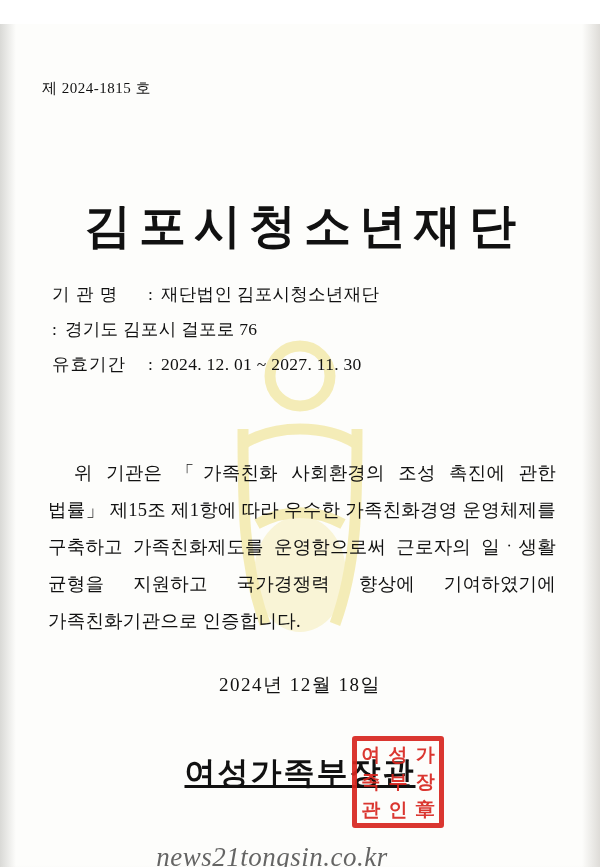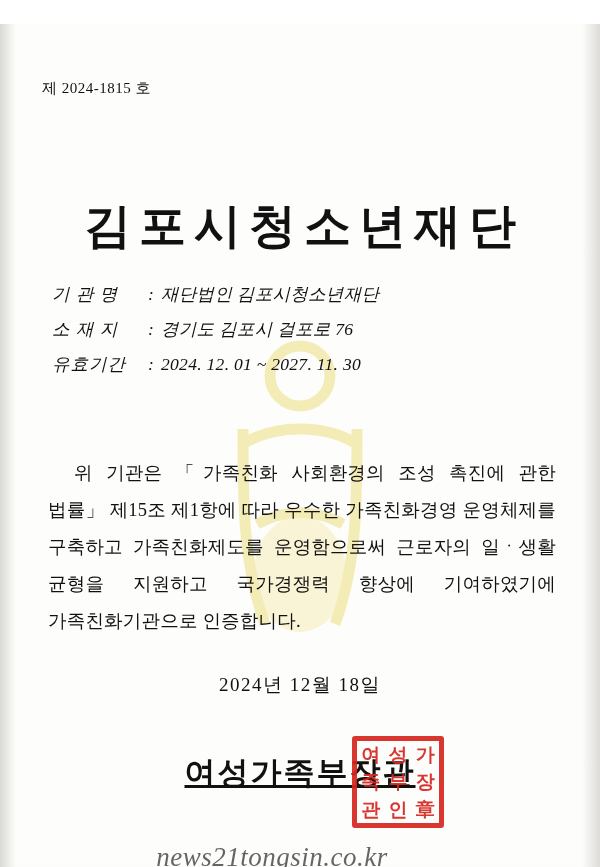--- a/index.html
+++ b/index.html
@@ -90,21 +90,20 @@
     left: 52px;
     top: 258px;
     width: 480px;
   }
   .info-row {
     display: flex;
     align-items: baseline;
     margin-bottom: 11px;
     font-size: 17.5px;
     white-space: nowrap;
-    font-style: italic;
   }
   .info-label {
     width: 96px;
     flex: 0 0 96px;
     letter-spacing: 1px;
   }
   .info-colon {
     width: 13px;
     flex: 0 0 13px;
   }
@@ -229,21 +228,20 @@
 
   <div id="info-block">
 
     <div class="info-row">
       <span class="info-label">기 관 명</span>
       <span class="info-colon">:</span>
       <span class="info-value">재단법인 김포시청소년재단</span>
     </div>
 
     <div class="info-row">
-      <span class="info-label">소 재 지</span>
       <span class="info-colon">:</span>
       <span class="info-value">경기도 김포시 걸포로 76</span>
     </div>
 
     <div class="info-row">
       <span class="info-label">유효기간</span>
       <span class="info-colon">:</span>
       <span class="info-value">2024. 12. 01 ~ 2027. 11. 30</span>
     </div>
 

